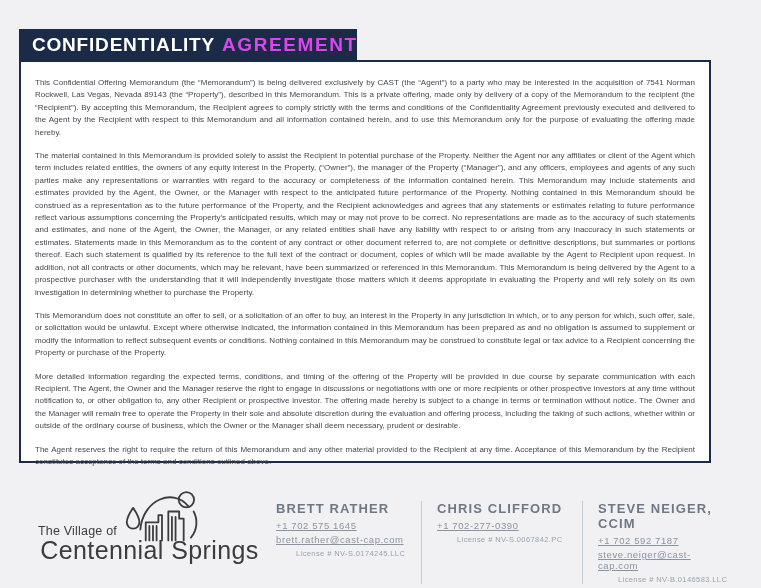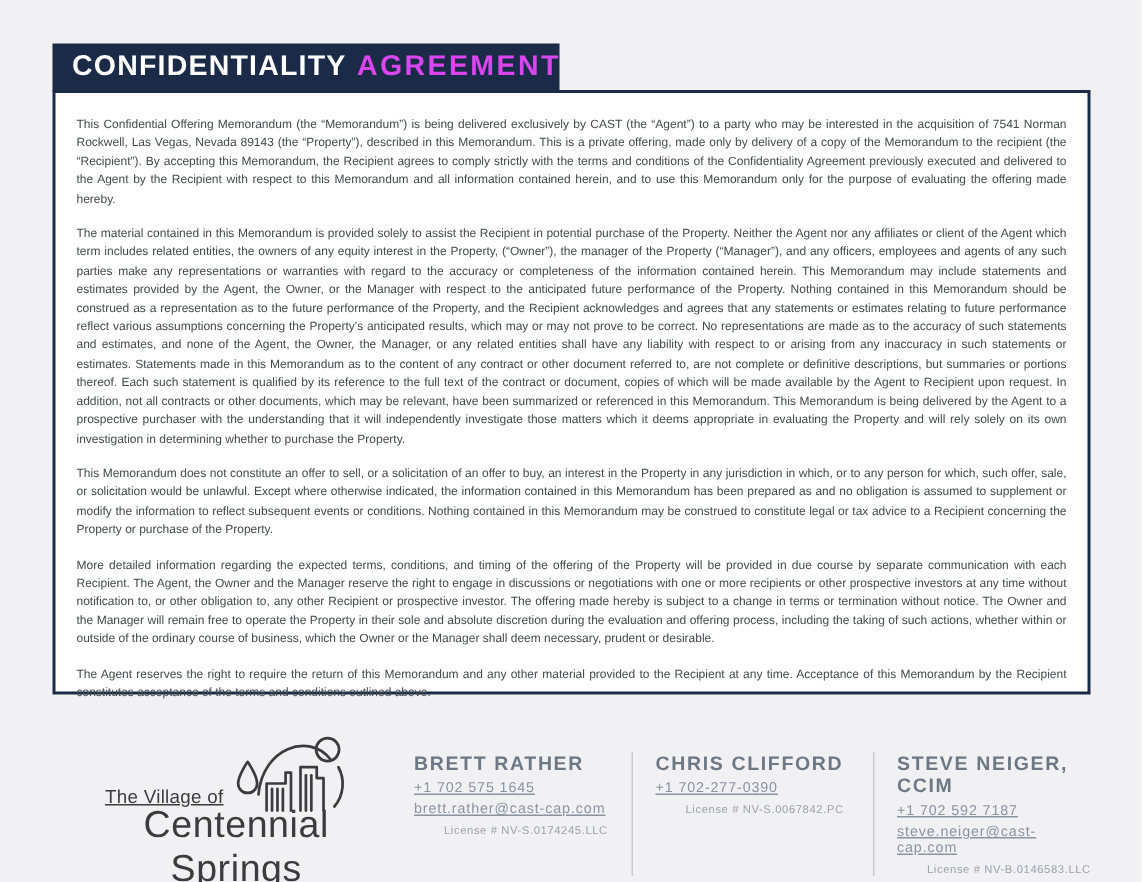--- a/index.html
+++ b/index.html
@@ -3,21 +3,21 @@
 <meta charset="utf-8">
 <style>
   html,body{margin:0;padding:0;}
   body{
     width:761px;height:588px;
     background:#f1f1f3;
     font-family:"Liberation Sans", sans-serif;
     position:relative;
     overflow:hidden;
   }
-  .page{position:absolute;inset:0;margin-left:16px;}
+  .page{position:absolute;inset:0;}
 
   
   .header-bar{
     position:absolute;left:19px;top:29px;
     width:338px;height:32px;
     background:#1b2a47;
     display:flex;align-items:center;
     padding-left:13px;box-sizing:border-box;
     z-index:3;
   }
@@ -44,21 +44,21 @@
     color:#45484d;
     text-align:justify;
   }
 
   
   .footer{
     position:absolute;left:38px;top:488px;right:18px;
     display:flex;align-items:flex-start;
   }
   .logo{width:236px;color:#3c3c3e;}
-  .logo-top{display:flex;align-items:flex-end;justify-content:flex-end;margin-right:26px;text-decoration:underline;}
+  .logo-top{display:flex;align-items:flex-end;justify-content:flex-start;margin-right:26px;}
   .logo-line1{font-size:12.5px;letter-spacing:0.2px;margin:0 4px 6px 0;color:#3c3c3e;}
   .logo-line2{font-size:25px;letter-spacing:0.4px;color:#3c3c3e;margin-top:-8px;text-align:center;}
   .logo svg{display:block;}
 
   .contacts{display:flex;margin-top:13px;}
   .contact{padding:0 15px;width:130px;}
   .contact + .contact{border-left:1px solid #c7ccd3;}
   .c-name{font-size:13px;font-weight:bold;color:#6e7885;letter-spacing:1.1px;}
   .c-phone,.c-email{font-size:9.5px;color:#8a93a0;letter-spacing:0.6px;margin-top:3.5px;text-decoration:underline;}
   .c-license{font-size:7.5px;color:#9aa2ad;letter-spacing:0.4px;margin-top:4px;padding-left:20px;}

